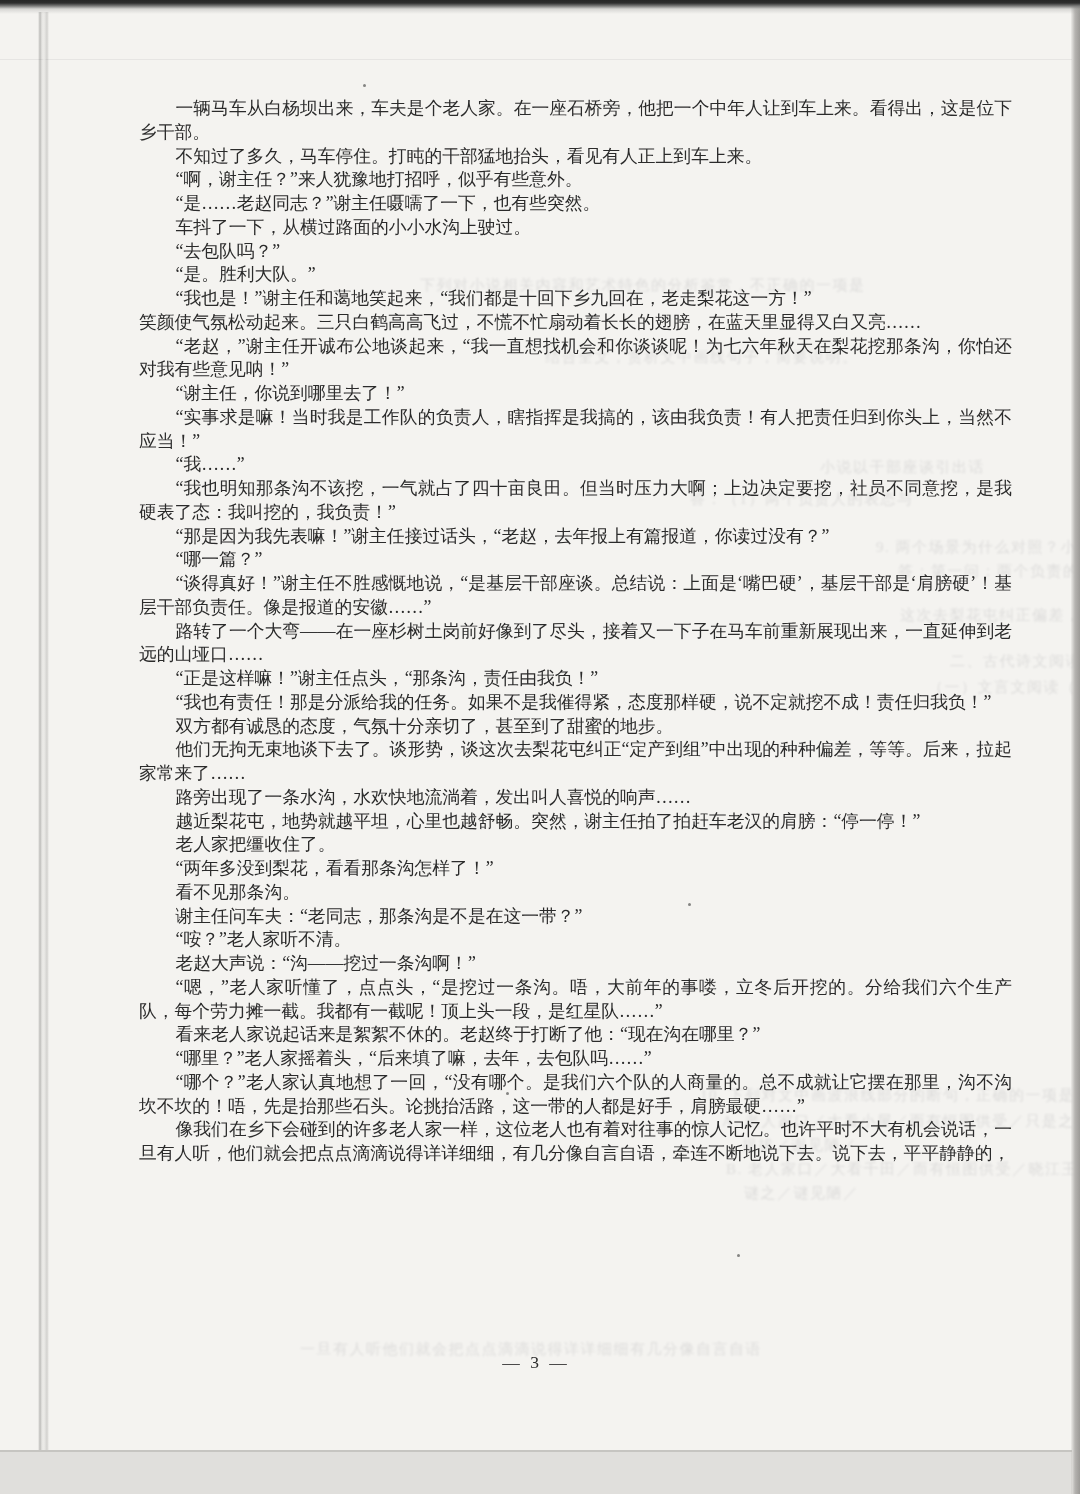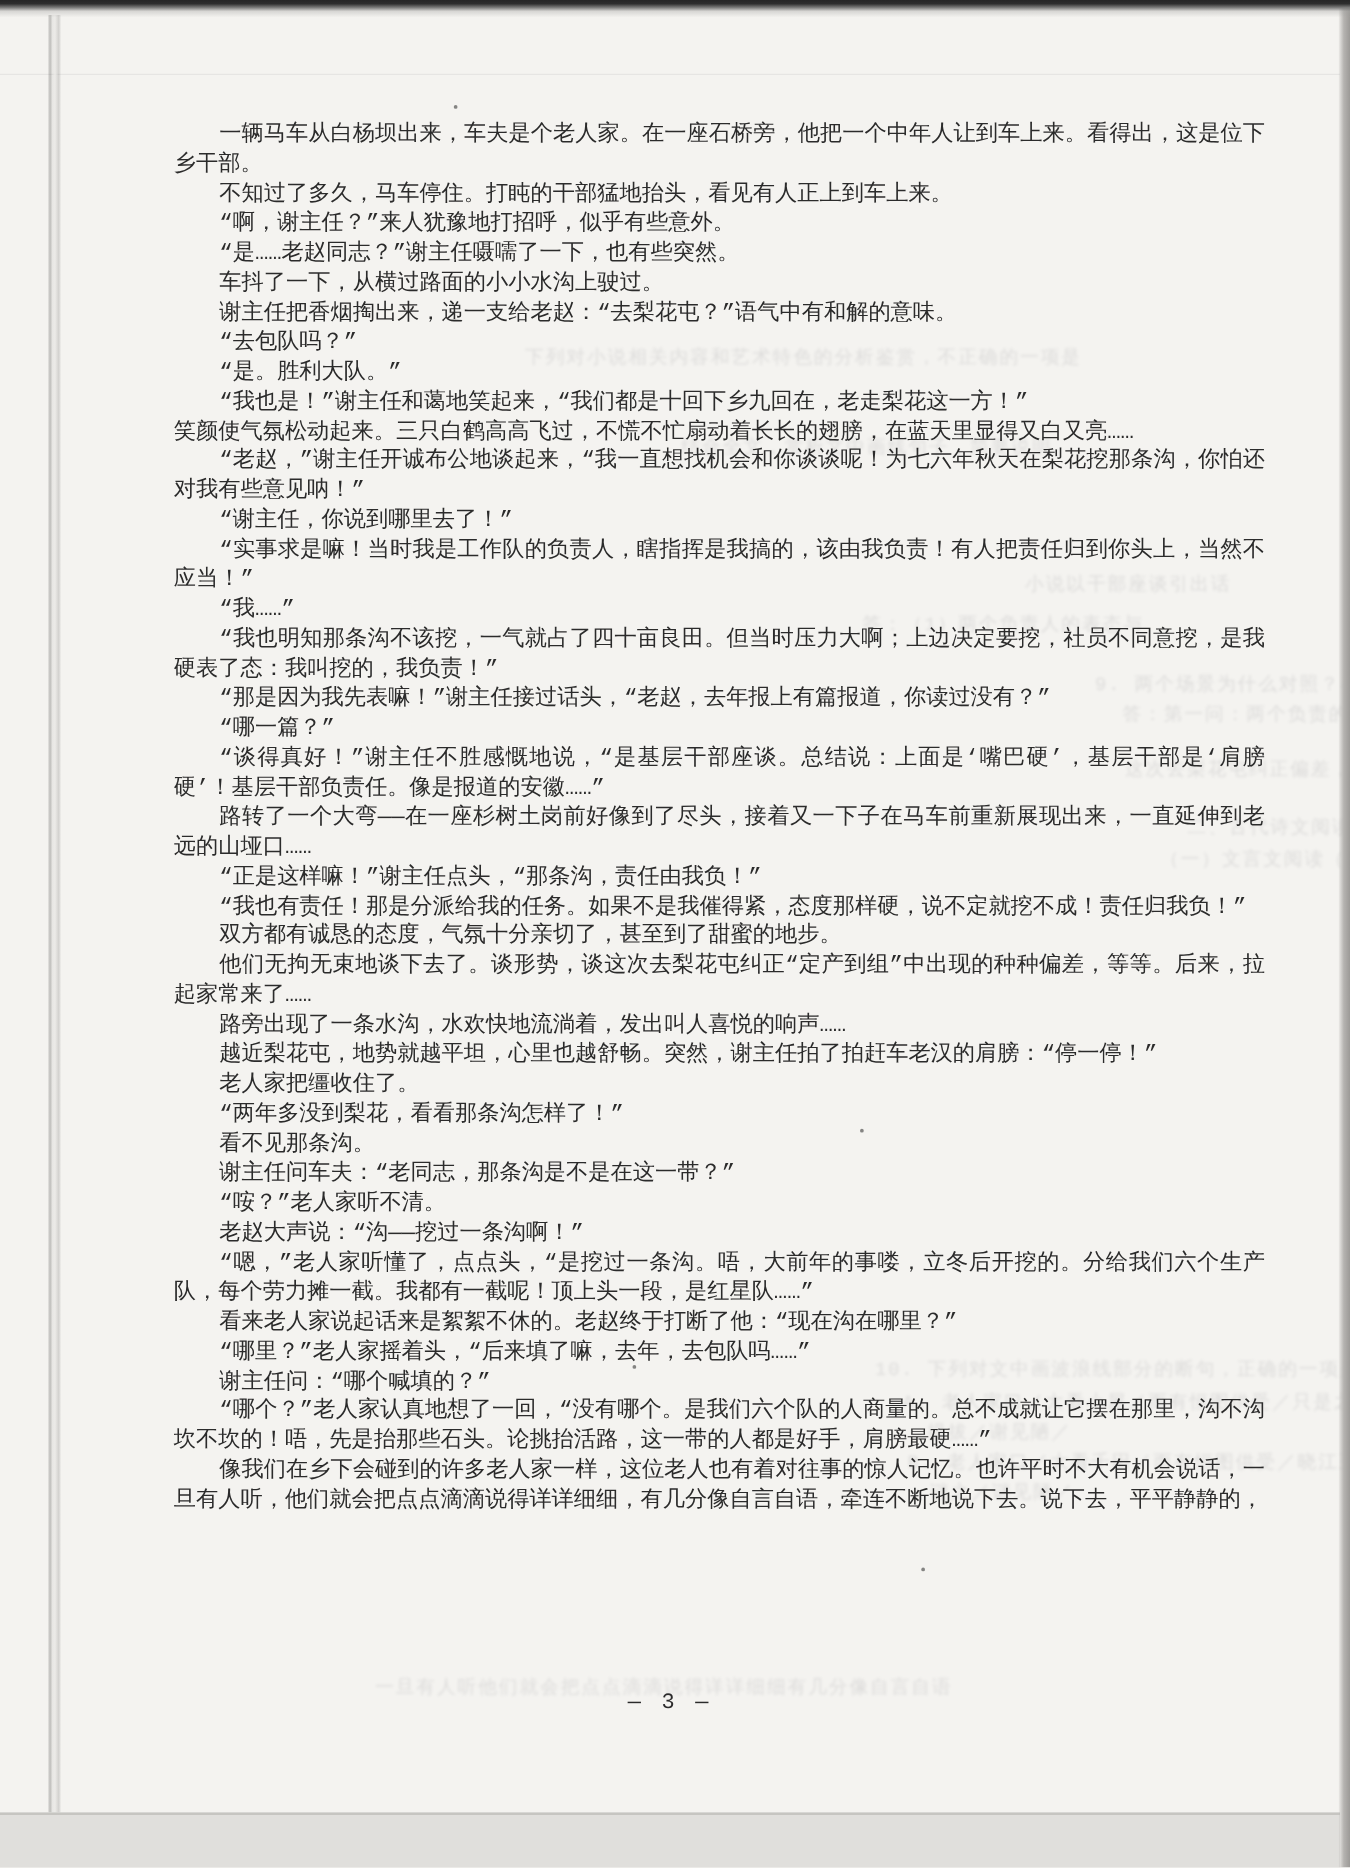--- a/index.html
+++ b/index.html
@@ -6,21 +6,20 @@
   body {
     width: 1080px; height: 1494px;
     font-family: "Liberation Serif", "DejaVu Serif", serif;
     background: #e8e7e4;
   }
   .scan-page {
     position: relative;
     width: 1080px; height: 1494px;
     background: #f4f3f0;
     overflow: hidden;
-    font-family: Liberation Mono, monospace;
   }
   
   .top-edge {
     position: absolute; left: 0; top: 0; right: 0; height: 14px;
     background: linear-gradient(#262626 0, #2e2e2e 3px, #7b7b7a 6px, rgba(160,160,158,0.35) 9px, rgba(244,243,240,0) 14px);
     z-index: 6;
   }
   .right-edge {
     position: absolute; top: 4px; right: 0; width: 9px; bottom: 0;
     background: linear-gradient(90deg, rgba(190,188,185,0.15), #b5b3b0 45%, #9c9a97);
@@ -104,21 +103,20 @@
       <div class="speck" style="left: 688px; top: 903px;"></div>
       <div class="speck" style="left: 737px; top: 1254px;"></div>
     </div>
 
   <div class="passage">
       <p class="para">一辆马车从白杨坝出来，车夫是个老人家。在一座石桥旁，他把一个中年人让到车上来。看得出，这是位下乡干部。</p>
       <p class="para">不知过了多久，马车停住。打盹的干部猛地抬头，看见有人正上到车上来。</p>
       <p class="para">“啊，谢主任？”来人犹豫地打招呼，似乎有些意外。</p>
       <p class="para">“是……老赵同志？”谢主任嗫嚅了一下，也有些突然。</p>
       <p class="para">车抖了一下，从横过路面的小小水沟上驶过。</p>
-      <p class="para">谢主任把香烟掏出来，递一支给老赵：“去梨花屯？”语气中有和解的意味。</p>
       <p class="para">“去包队吗？”</p>
       <p class="para">“是。胜利大队。”</p>
       <p class="para">“我也是！”谢主任和蔼地笑起来，“我们都是十回下乡九回在，老走梨花这一方！”</p>
       <p class="para flush">笑颜使气氛松动起来。三只白鹤高高飞过，不慌不忙扇动着长长的翅膀，在蓝天里显得又白又亮……</p>
       <p class="para">“老赵，”谢主任开诚布公地谈起来，“我一直想找机会和你谈谈呢！为七六年秋天在梨花挖那条沟，你怕还对我有些意见呐！”</p>
       <p class="para">“谢主任，你说到哪里去了！”</p>
       <p class="para">“实事求是嘛！当时我是工作队的负责人，瞎指挥是我搞的，该由我负责！有人把责任归到你头上，当然不应当！”</p>
       <p class="para">“我……”</p>
       <p class="para">“我也明知那条沟不该挖，一气就占了四十亩良田。但当时压力大啊；上边决定要挖，社员不同意挖，是我硬表了态：我叫挖的，我负责！”</p>
       <p class="para">“那是因为我先表嘛！”谢主任接过话头，“老赵，去年报上有篇报道，你读过没有？”</p>
@@ -133,20 +131,19 @@
       <p class="para">越近梨花屯，地势就越平坦，心里也越舒畅。突然，谢主任拍了拍赶车老汉的肩膀：“停一停！”</p>
       <p class="para">老人家把缰收住了。</p>
       <p class="para">“两年多没到梨花，看看那条沟怎样了！”</p>
       <p class="para">看不见那条沟。</p>
       <p class="para">谢主任问车夫：“老同志，那条沟是不是在这一带？”</p>
       <p class="para">“咹？”老人家听不清。</p>
       <p class="para">老赵大声说：“沟——挖过一条沟啊！”</p>
       <p class="para">“嗯，”老人家听懂了，点点头，“是挖过一条沟。唔，大前年的事喽，立冬后开挖的。分给我们六个生产队，每个劳力摊一截。我都有一截呢！顶上头一段，是红星队……”</p>
       <p class="para">看来老人家说起话来是絮絮不休的。老赵终于打断了他：“现在沟在哪里？”</p>
       <p class="para">“哪里？”老人家摇着头，“后来填了嘛，去年，去包队吗……”</p>
-      <p class="para">谢主任问：“哪个喊填的？”</p>
       <p class="para">“哪个？”老人家认真地想了一回，“没有哪个。是我们六个队的人商量的。总不成就让它摆在那里，沟不沟坎不坎的！唔，先是抬那些石头。论挑抬活路，这一带的人都是好手，肩膀最硬……”</p>
       <p class="para">像我们在乡下会碰到的许多老人家一样，这位老人也有着对往事的惊人记忆。也许平时不大有机会说话，一旦有人听，他们就会把点点滴滴说得详详细细，有几分像自言自语，牵连不断地说下去。说下去，平平静静的，</p>
     </div>
 
   <div class="page-number">— 3 —</div>
 
 </div>
 
 </body></html>

